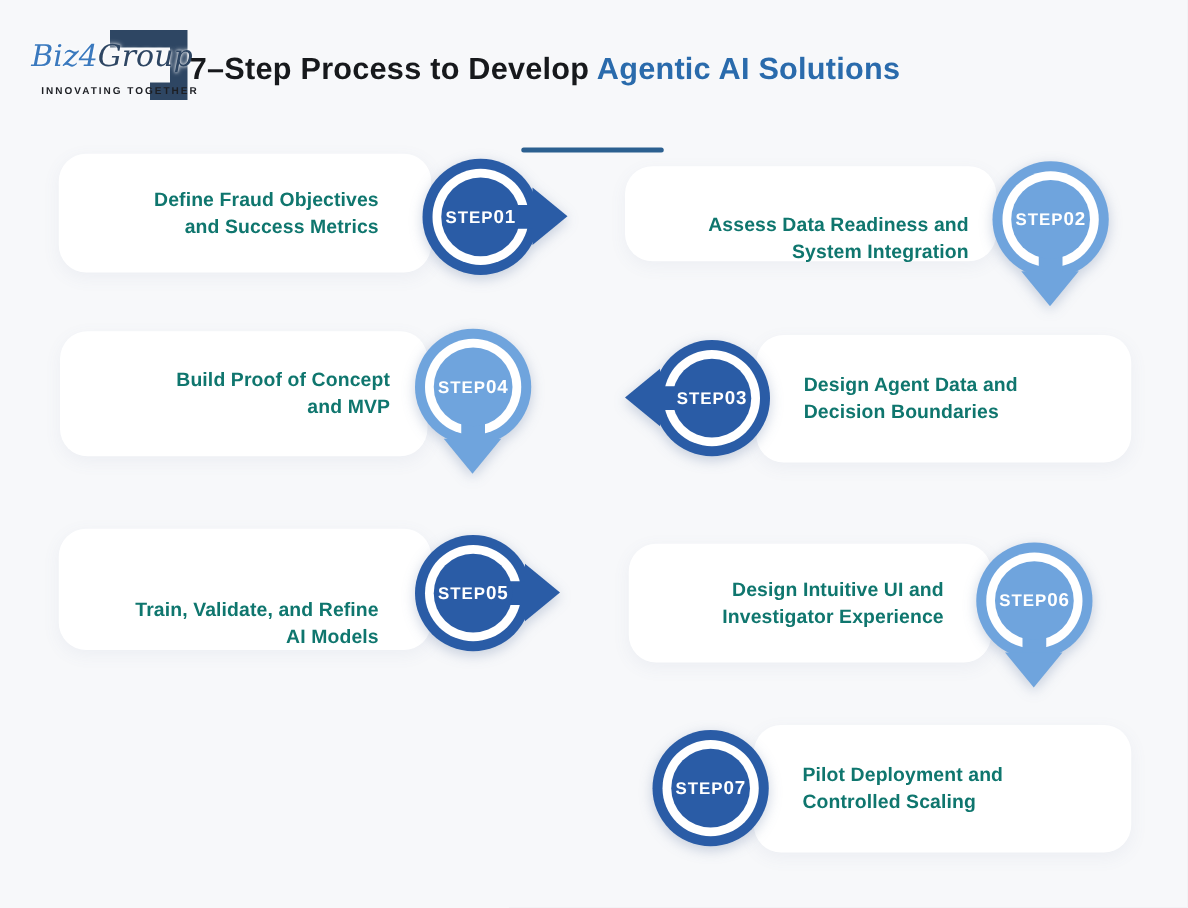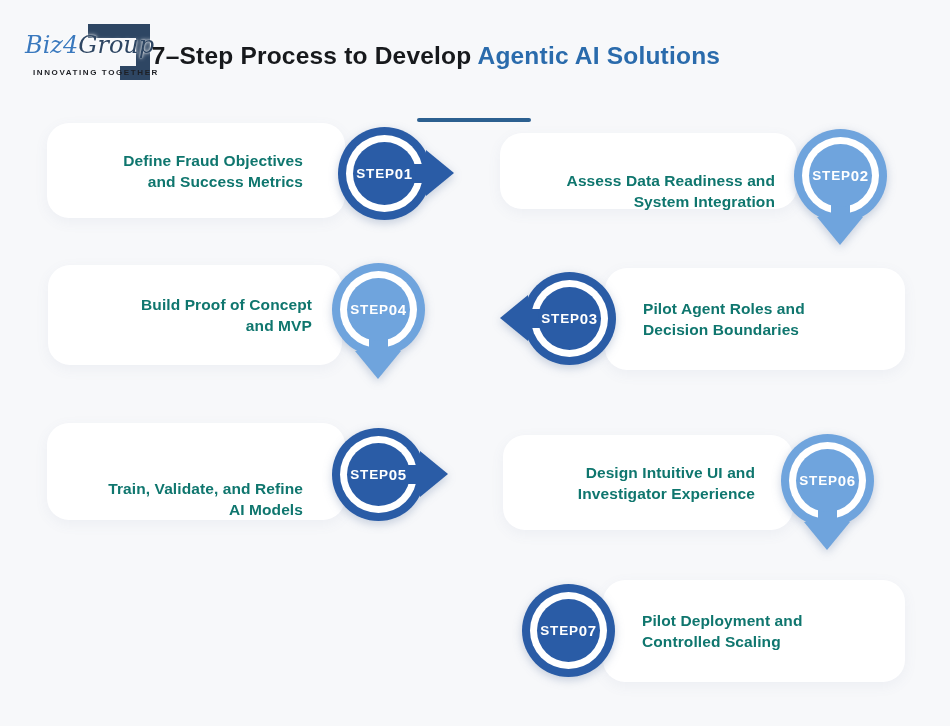--- a/index.html
+++ b/index.html
@@ -151,21 +151,21 @@
         <span class="tail"></span>
         <span class="head"></span>
       </div>
     <div class="inner">
       <span class="sw">STEP</span>
       <span class="sn">02</span>
     </div>
   </div>
 
   <div class="card left c3">
-    <div class="txt">Pilot Agent Roles and Decision Boundaries</div>
+    <div class="txt">Design Agent Data and Decision Boundaries</div>
   </div>
   <div class="badge dark b3">
     <div class="outer"></div>
     <div class="ring"></div>
     <div class="arrow left">
         <span class="tail"></span>
         <span class="head"></span>
       </div>
     <div class="inner">
       <span class="sw">STEP</span>

